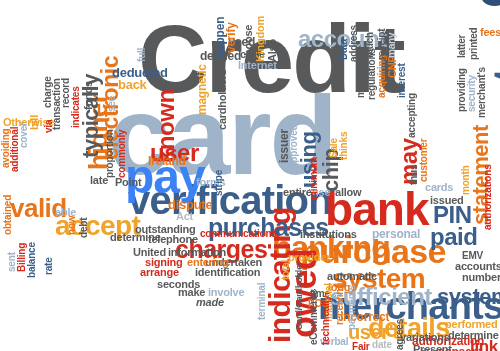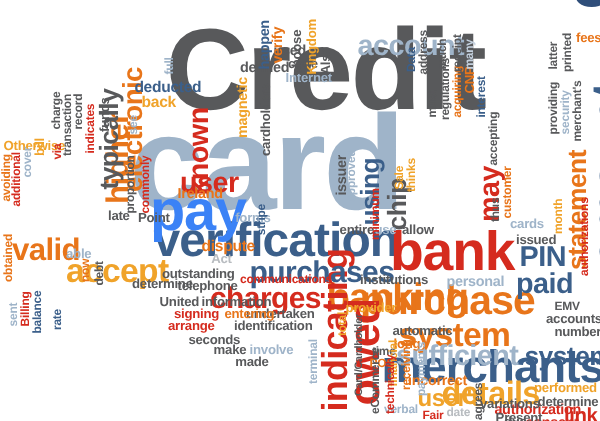--- a/index.html
+++ b/index.html
@@ -96,21 +96,21 @@
     <span class="w" style="left: 133px; top: 248px; font-size: 11px; color: rgb(88, 89, 91);">United</span>
     <span class="w" style="left: 168px; top: 248px; font-size: 11px; color: rgb(88, 89, 91);">information</span>
     <span class="w" style="left: 205px; top: 258px; font-size: 11px; color: rgb(88, 89, 91);">undertaken</span>
     <span class="w" style="left: 195px; top: 268px; font-size: 11px; color: rgb(88, 89, 91);">identification</span>
     <span class="w" style="left: 145px; top: 258px; font-size: 11px; color: rgb(213, 43, 30);">signing</span>
     <span class="w" style="left: 187px; top: 258px; font-size: 11px; color: rgb(232, 117, 26);">entering</span>
     <span class="w" style="left: 140px; top: 268px; font-size: 11px; color: rgb(213, 43, 30);">arrange</span>
     <span class="w" style="left: 157px; top: 280px; font-size: 11px; color: rgb(88, 89, 91);">seconds</span>
     <span class="w" style="left: 178px; top: 288px; font-size: 11px; color: rgb(88, 89, 91);">make</span>
     <span class="w" style="left: 208px; top: 288px; font-size: 11px; color: rgb(159, 180, 201);">involve</span>
-    <span class="w" style="left: 196px; top: 298px; font-size: 11px; color: rgb(88, 89, 91);">made</span>
+    <span class="w" style="left: 196px; top: 298px; font-size: 11px; color: rgb(88, 89, 91); font-style: italic;">made</span>
     <span class="w" style="left: 55px; top: 208px; font-size: 11px; color: rgb(159, 180, 201);">able</span>
     <span class="w" style="left: 115px; top: 178px; font-size: 11px; color: rgb(88, 89, 91);">Point</span>
     <span class="w" style="left: 90px; top: 176px; font-size: 11px; color: rgb(88, 89, 91);">late</span>
     <span class="w" style="left: 148px; top: 157px; font-size: 12px; color: rgb(232, 117, 26);">Ireland</span>
     <span class="w" style="left: 228px; top: 38px; font-size: 12px; color: rgb(88, 89, 91);">used</span>
     <span class="w" style="left: 240px; top: 50px; font-size: 11px; color: rgb(88, 89, 91);">code</span>
     <span class="w" style="left: 238px; top: 61px; font-size: 11px; color: rgb(159, 180, 201);">Internet</span>
     <span class="w v" style="left: 268px; top: 62px; font-size: 11px; color: rgb(88, 89, 91); transform: rotate(-90deg);">Also</span>
     <span class="w v" style="left: 256px; top: 62px; font-size: 11px; color: rgb(240, 163, 42); transform: rotate(-90deg);">Kingdom</span>
     <span class="w v" style="left: 244px; top: 62px; font-size: 11px; color: rgb(88, 89, 91); transform: rotate(-90deg);">choose</span>

